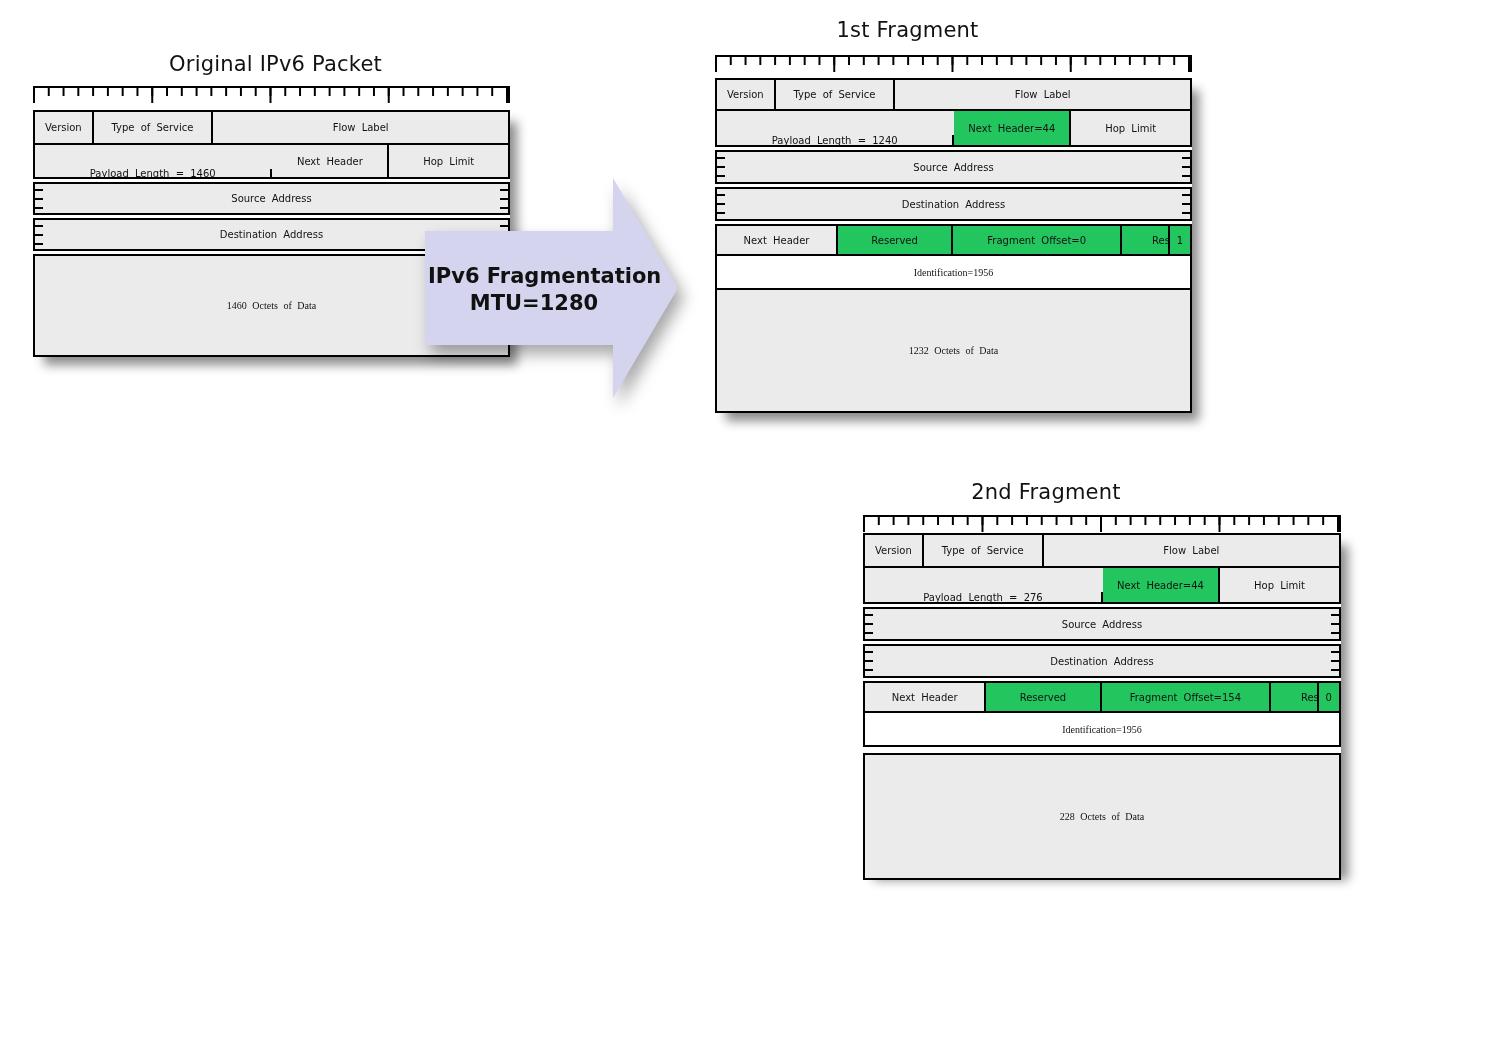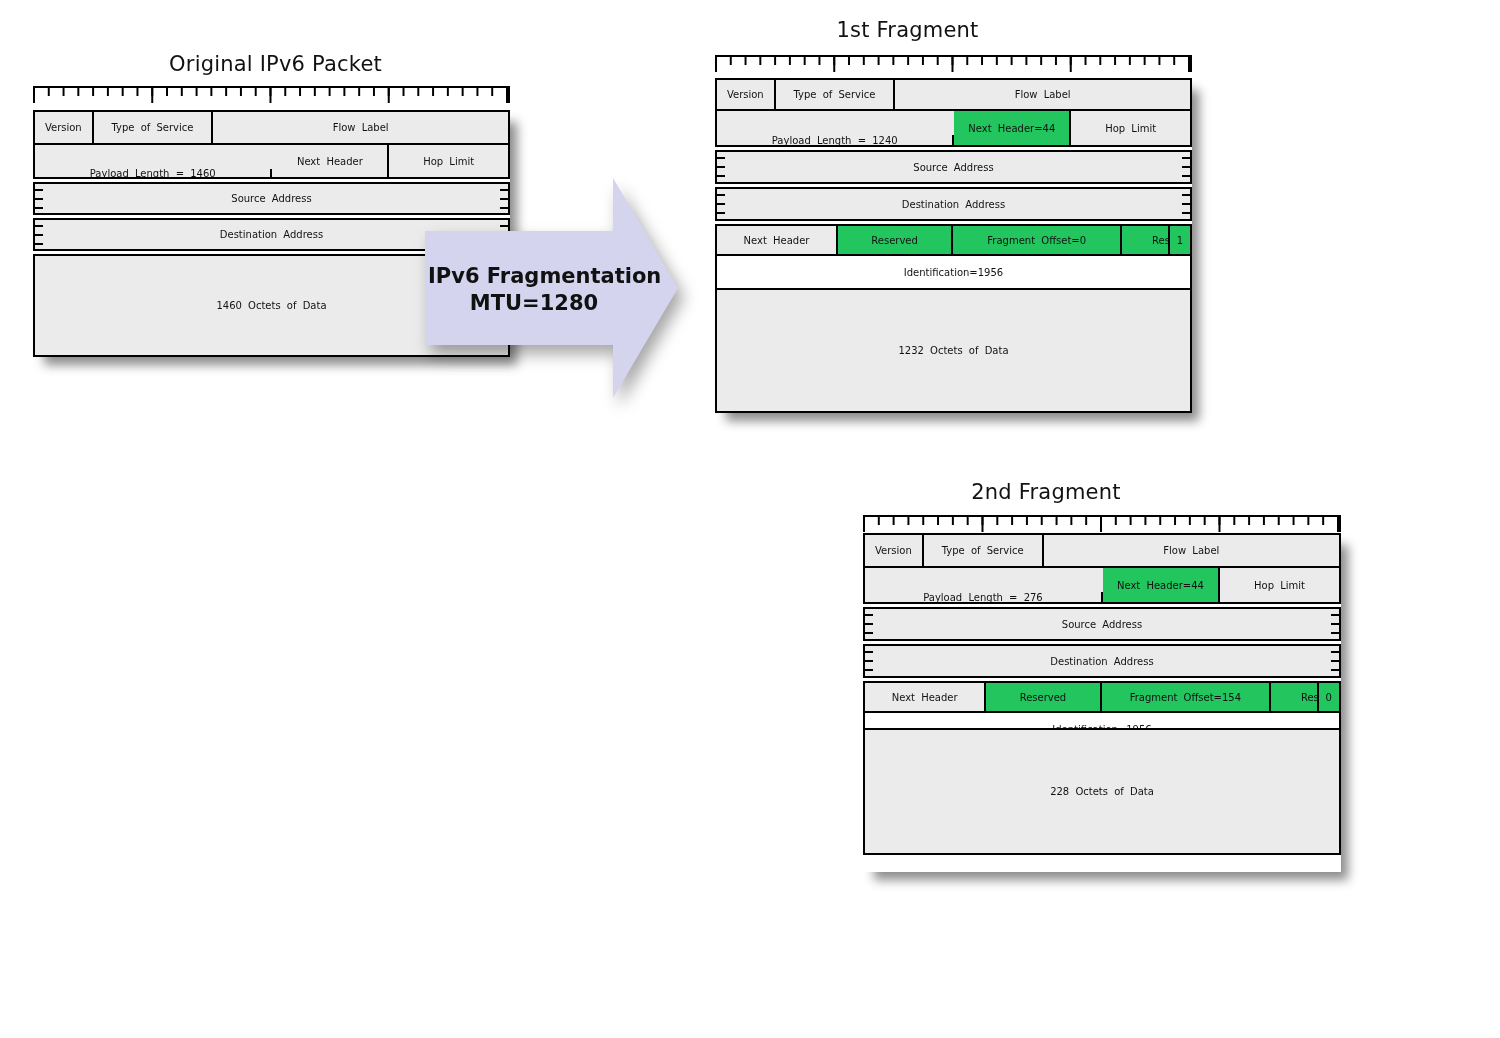--- a/index.html
+++ b/index.html
@@ -54,21 +54,21 @@
   .row.addr .cell { width:100%; border-right:none; }
   .tear {
     position:absolute; top:50%; transform:translateY(-50%);
     width:8px; height:20px;
     background:repeating-linear-gradient(to bottom,#000 0 2px,transparent 2px 9px);
   }
   .tear-left { left:0; }
   .tear-right { right:0; }
   
   .row.data-row { align-items:center; justify-content:center; }
-  .row.data-row .cell { border:none; width:100%; }
+  .row.data-row .cell { border:none; width:100%;font-family:Liberation Serif, serif; }
   
   .arrow-svg { position:absolute; filter:drop-shadow(6px 9px 8px rgba(0,0,0,0.35)); }
   .arrow-label {
     position:absolute; text-align:center; font-size:21px; line-height:27px;
     white-space:nowrap; color:#111;font-weight:bold;
   }
 </style>
 </head>
 <body>
 
@@ -171,21 +171,21 @@
       <div class="row" style="top:148px; height:32px;">
         <div class="cell c-fnh">Next Header</div>
         <div class="cell c-rsv white">Reserved</div>
         <div class="cell c-fo white">Fragment Offset=154</div>
         <div class="cell c-res white">Res</div>
         <div class="cell grow white">0</div>
       </div>
       <div class="row white-row data-row" style="top:178px; height:36px;">
         <div class="cell">Identification=1956</div>
       </div>
-      <div class="row data-row" style="top:195px; height:127px;">
+      <div class="row data-row" style="top:220px; height:127px;">
         <div class="cell">228 Octets of Data</div>
       </div>
     </div>
   </div>
 
   <svg class="arrow-svg" style="left:423px; top:174px;" width="258" height="228" viewBox="0 0 258 228">
     <polygon points="2,57 190,57 190,4 255,114 190,224 190,171 2,171" fill="#d4d4ee"></polygon>
   </svg>
   <div class="arrow-label" style="left:428px; top:263px; width:212px;">
     <div>IPv6 Fragmentation</div>

